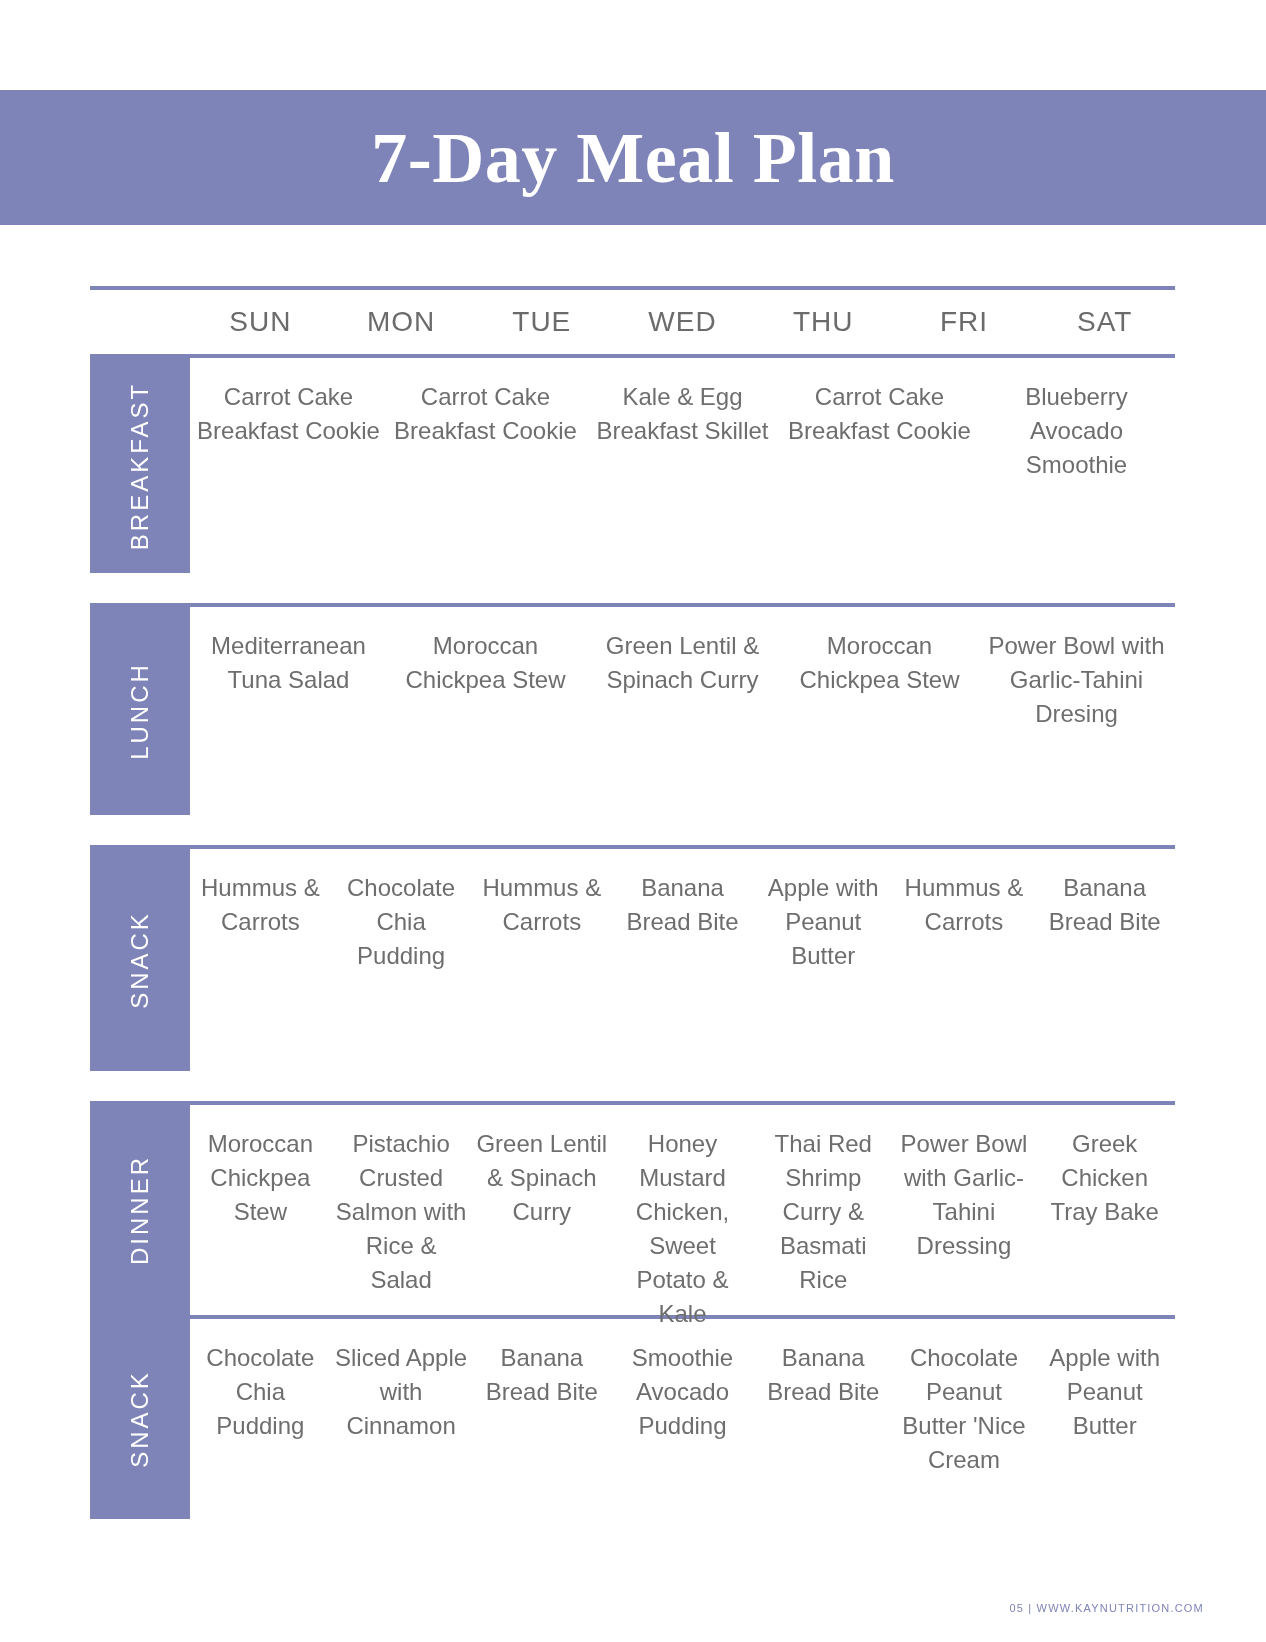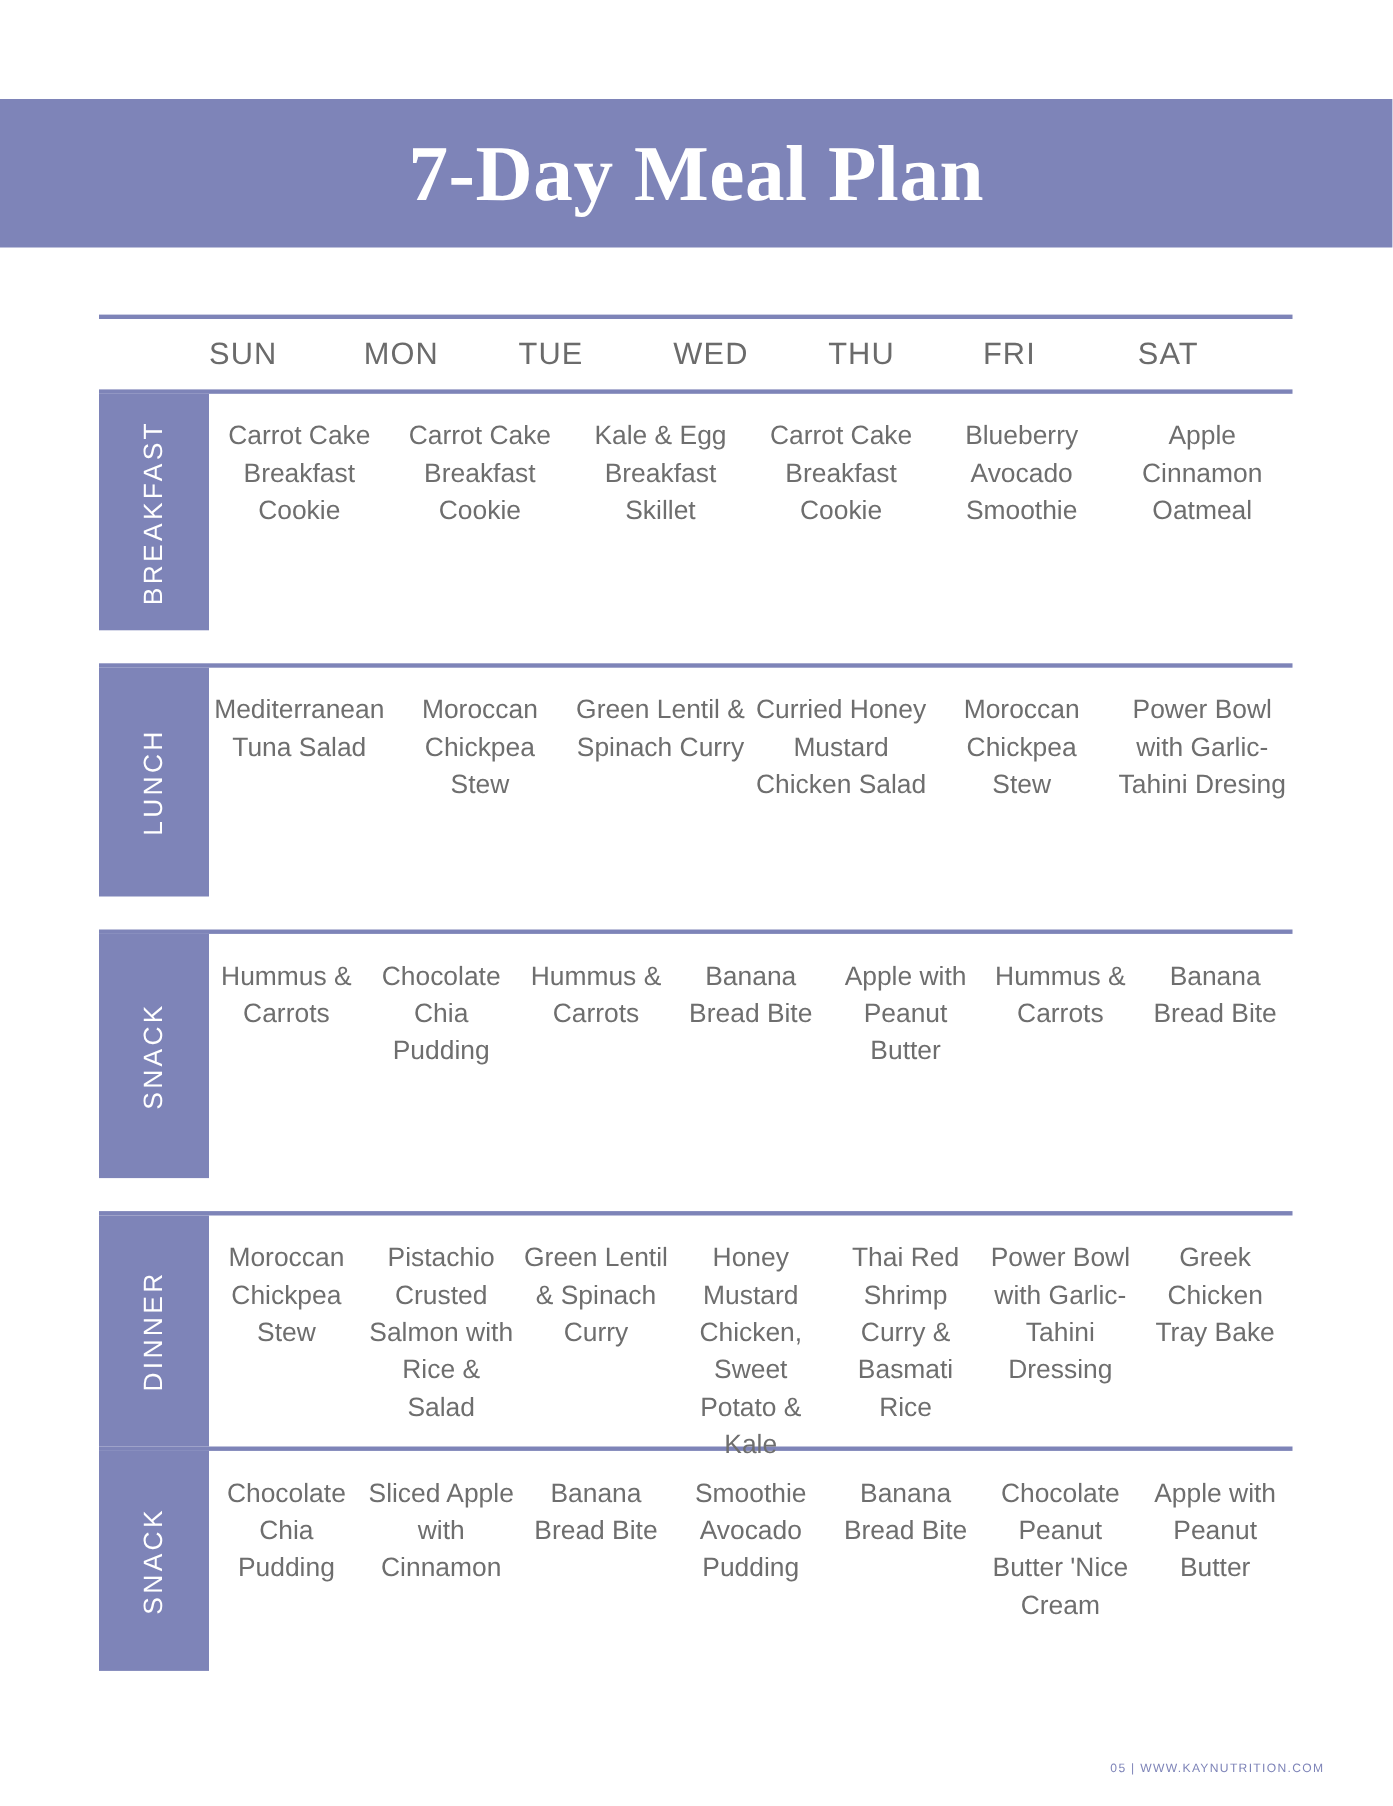--- a/index.html
+++ b/index.html
@@ -57,20 +57,21 @@
   }
   .dow-row {
     display: flex;
     height: 64px;
     align-items: center;
     padding-left: 100px;
     box-sizing: border-box;
   }
   .dow {
     flex: 1 1 0;
+    text-align: center;
     font-size: 28px;
     color: #6b6b6b;
     letter-spacing: 1px;
     font-weight: 400;
   }
   .meal-block {
     position: relative;
     width: 100%;
   }
   .meal-inner {
@@ -154,36 +155,34 @@
     <div class="meal-block" style="height:215px">
       <div class="label-tab" style="height:215px">
         <span>BREAKFAST</span>
       </div>
       <div class="meal-inner">
         <div class="cell">Carrot Cake Breakfast Cookie</div>
         <div class="cell">Carrot Cake Breakfast Cookie</div>
         <div class="cell">Kale &amp; Egg Breakfast Skillet</div>
         <div class="cell">Carrot Cake Breakfast Cookie</div>
         <div class="cell">Blueberry Avocado Smoothie</div>
-        <div class="cell">Apple Cinnamon Oatmeal</div>
       </div>
     </div>
 
     <div class="spacer"></div>
 
     <div class="rule"></div>
     <div class="meal-block" style="height:208px">
       <div class="label-tab" style="height:208px">
         <span>LUNCH</span>
       </div>
       <div class="meal-inner">
         <div class="cell">Mediterranean Tuna Salad</div>
         <div class="cell">Moroccan Chickpea Stew</div>
         <div class="cell">Green Lentil &amp; Spinach Curry</div>
-        <div class="cell">Curried Honey Mustard Chicken Salad</div>
         <div class="cell">Moroccan Chickpea Stew</div>
         <div class="cell">Power Bowl with Garlic-Tahini Dresing</div>
       </div>
     </div>
 
     <div class="spacer"></div>
 
     <div class="rule"></div>
     <div class="meal-block" style="height:222px">
       <div class="label-tab" style="height:222px">

